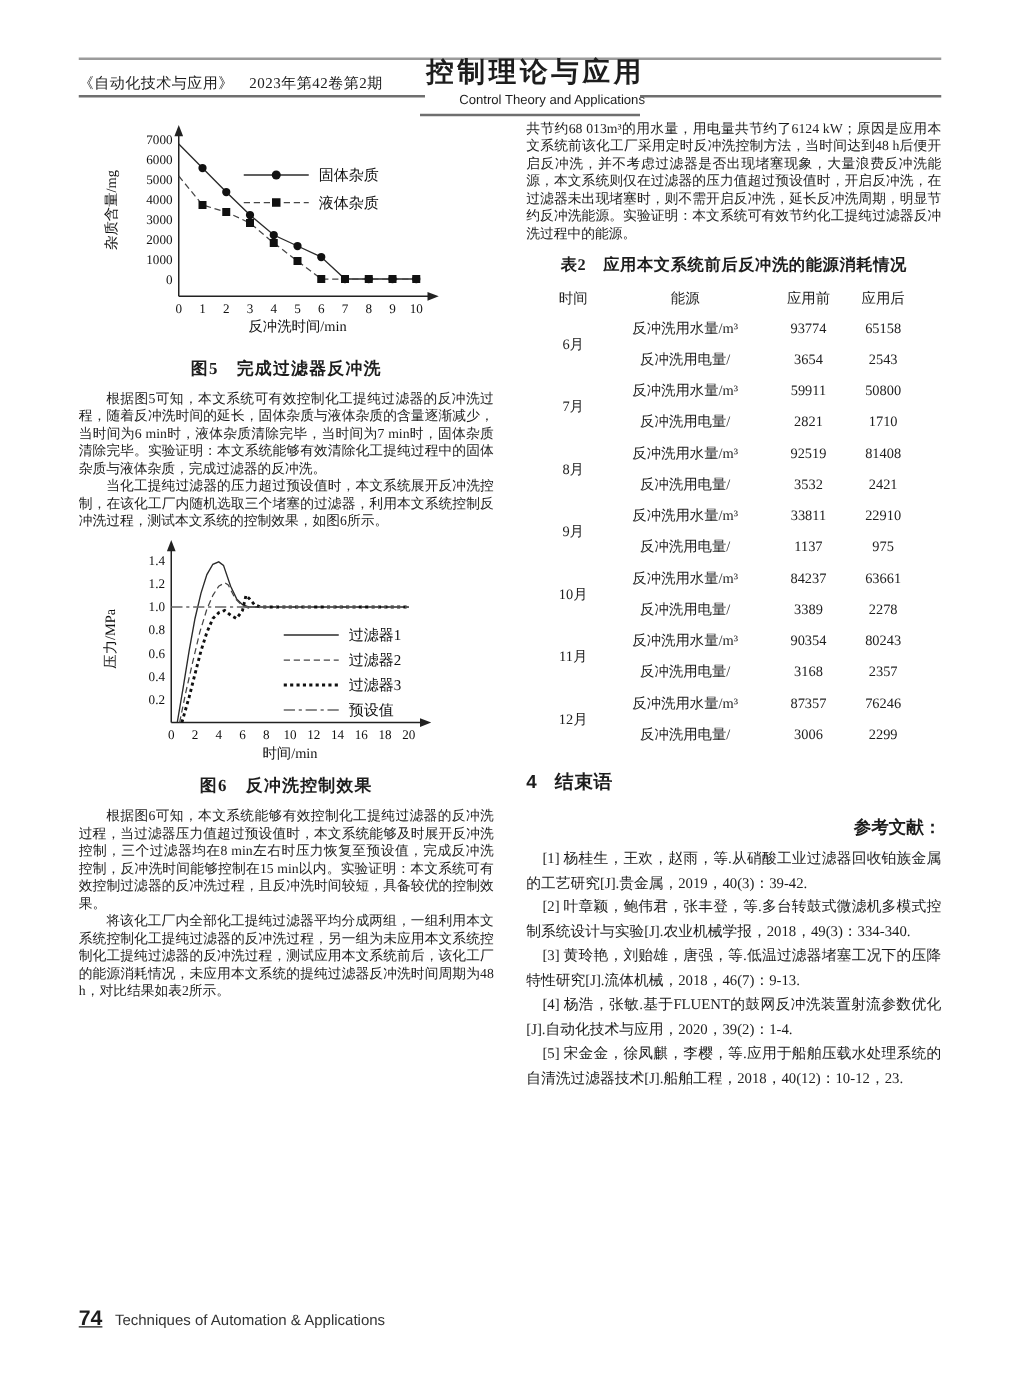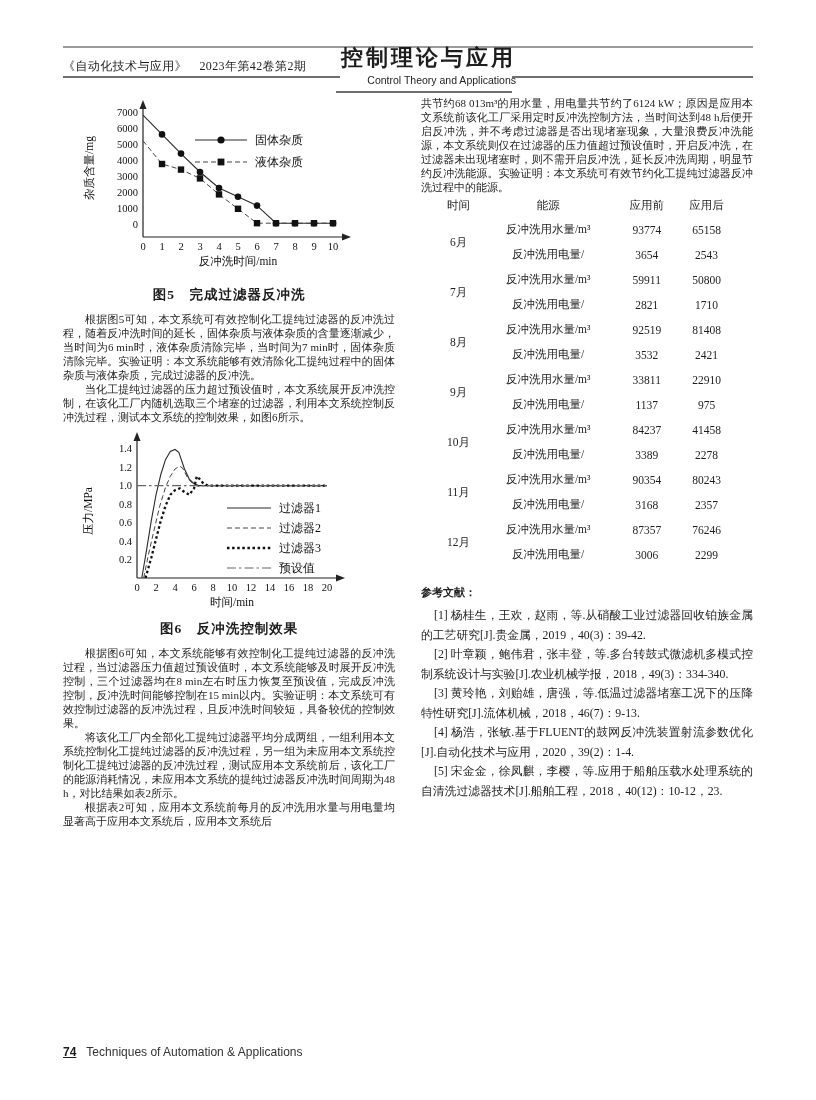--- a/index.html
+++ b/index.html
@@ -26,26 +26,26 @@
   
   .table-title{font-size:13px;font-weight:bold;text-align:center;margin:9px 0 6px 0;letter-spacing:.5px;}
   table.energy{width:90%;margin:0 auto;border-collapse:collapse;font-size:11.5px;}
   table.energy th{font-weight:normal;padding:4px 2px;text-align:center;}
   table.energy td{padding:5px 2px;text-align:center;}
   
   .section-heading{font-size:15px;font-weight:bold;margin:16px 0 8px 0;
                    font-family:"Liberation Sans",sans-serif;letter-spacing:.5px;}
   .section-heading .num{margin-right:14px;}
   
-  .refs-heading{font-size:11px;font-weight:bold;margin:18px 0 6px 0;font-family:"Liberation Sans",sans-serif;}
+  .refs-heading{font-size:14px;font-weight:bold;margin:18px 0 6px 0;font-family:"Liberation Sans",sans-serif;text-align:right;}
   .ref{font-size:11.8px;line-height:19.5px;text-align:justify;margin:0;text-indent:1.1em;}
   
   .footer{position:absolute;top:1045px;left:63px;font-family:"Liberation Sans",sans-serif;
           display:flex;align-items:baseline;gap:10px;}
-  .footer .pn{font-size:12px;font-weight:bold;text-decoration:underline;}
+  .footer .pn{font-size:17px;font-weight:bold;text-decoration:underline;}
   .footer .jn{font-size:12px;color:#333;}
   .mt6{margin-top:6px;}
 </style>
 </head>
 <body>
 
 <div class="page">
 
   <div class="rule-top"></div>
   <div class="journal-info">《自动化技术与应用》　2023年第42卷第2期</div>
@@ -159,26 +159,26 @@
             <line x1="148" y1="118" x2="192" y2="118" stroke="#111" stroke-width="2.3" stroke-dasharray="2.5,2.6"></line>
             <text x="200" y="122" font-size="12" fill="#111">过滤器3</text>
             <line x1="148" y1="138" x2="192" y2="138" stroke="#666" stroke-width="1.1" stroke-dasharray="9,3,2.5,3"></line>
             <text x="200" y="142" font-size="12" fill="#111">预设值</text>
           </svg>
       </div>
       <div class="figcaption">图6　反冲洗控制效果</div>
 
       <p class="body">根据图6可知，本文系统能够有效控制化工提纯过滤器的反冲洗过程，当过滤器压力值超过预设值时，本文系统能够及时展开反冲洗控制，三个过滤器均在8 min左右时压力恢复至预设值，完成反冲洗控制，反冲洗时间能够控制在15 min以内。实验证明：本文系统可有效控制过滤器的反冲洗过程，且反冲洗时间较短，具备较优的控制效果。</p>
       <p class="body">将该化工厂内全部化工提纯过滤器平均分成两组，一组利用本文系统控制化工提纯过滤器的反冲洗过程，另一组为未应用本文系统控制化工提纯过滤器的反冲洗过程，测试应用本文系统前后，该化工厂的能源消耗情况，未应用本文系统的提纯过滤器反冲洗时间周期为48 h，对比结果如表2所示。</p>
-      <p class="body">根据表2可知，应用本文系统前每月的反冲洗用水量与用电量均显著高于应用本文系统后，应用本文系统后</p>
     </div>
 
     <div class="col">
       <p class="body noindent">共节约68 013m³的用水量，用电量共节约了6124 kW；原因是应用本文系统前该化工厂采用定时反冲洗控制方法，当时间达到48 h后便开启反冲洗，并不考虑过滤器是否出现堵塞现象，大量浪费反冲洗能源，本文系统则仅在过滤器的压力值超过预设值时，开启反冲洗，在过滤器未出现堵塞时，则不需开启反冲洗，延长反冲洗周期，明显节约反冲洗能源。实验证明：本文系统可有效节约化工提纯过滤器反冲洗过程中的能源。</p>
 
+      <div class="table-title">表2　应用本文系统前后反冲洗的能源消耗情况</div>
       <table class="energy">
         <thead>
           <tr>
               <th>时间</th>
               <th>能源</th>
               <th>应用前</th>
               <th>应用后</th>
             </tr>
         </thead>
         <tbody>
@@ -223,21 +223,21 @@
             </tr>
             <tr>
               <td>反冲洗用电量/</td>
               <td>1137</td>
               <td>975</td>
             </tr>
             <tr>
               <td rowspan="2">10月</td>
               <td>反冲洗用水量/m³</td>
               <td>84237</td>
-              <td>41458</td>
+              <td>63661</td>
             </tr>
             <tr>
               <td>反冲洗用电量/</td>
               <td>3389</td>
               <td>2278</td>
             </tr>
             <tr>
               <td rowspan="2">11月</td>
               <td>反冲洗用水量/m³</td>
               <td>90354</td>
@@ -255,20 +255,23 @@
               <td>76246</td>
             </tr>
             <tr>
               <td>反冲洗用电量/</td>
               <td>3006</td>
               <td>2299</td>
             </tr>
           </tbody>
       </table>
 
+      <div class="section-heading">
+        <span class="num">4</span><span>结束语</span>
+      </div>
 
       <div class="refs-heading">参考文献：</div>
       <div>
           <p class="ref">[1] 杨桂生，王欢，赵雨，等.从硝酸工业过滤器回收铂族金属的工艺研究[J].贵金属，2019，40(3)：39-42.</p>
           <p class="ref">[2] 叶章颖，鲍伟君，张丰登，等.多台转鼓式微滤机多模式控制系统设计与实验[J].农业机械学报，2018，49(3)：334-340.</p>
           <p class="ref">[3] 黄玲艳，刘贻雄，唐强，等.低温过滤器堵塞工况下的压降特性研究[J].流体机械，2018，46(7)：9-13.</p>
           <p class="ref">[4] 杨浩，张敏.基于FLUENT的鼓网反冲洗装置射流参数优化[J].自动化技术与应用，2020，39(2)：1-4.</p>
           <p class="ref">[5] 宋金金，徐凤麒，李樱，等.应用于船舶压载水处理系统的自清洗过滤器技术[J].船舶工程，2018，40(12)：10-12，23.</p>
         </div>
     </div>

